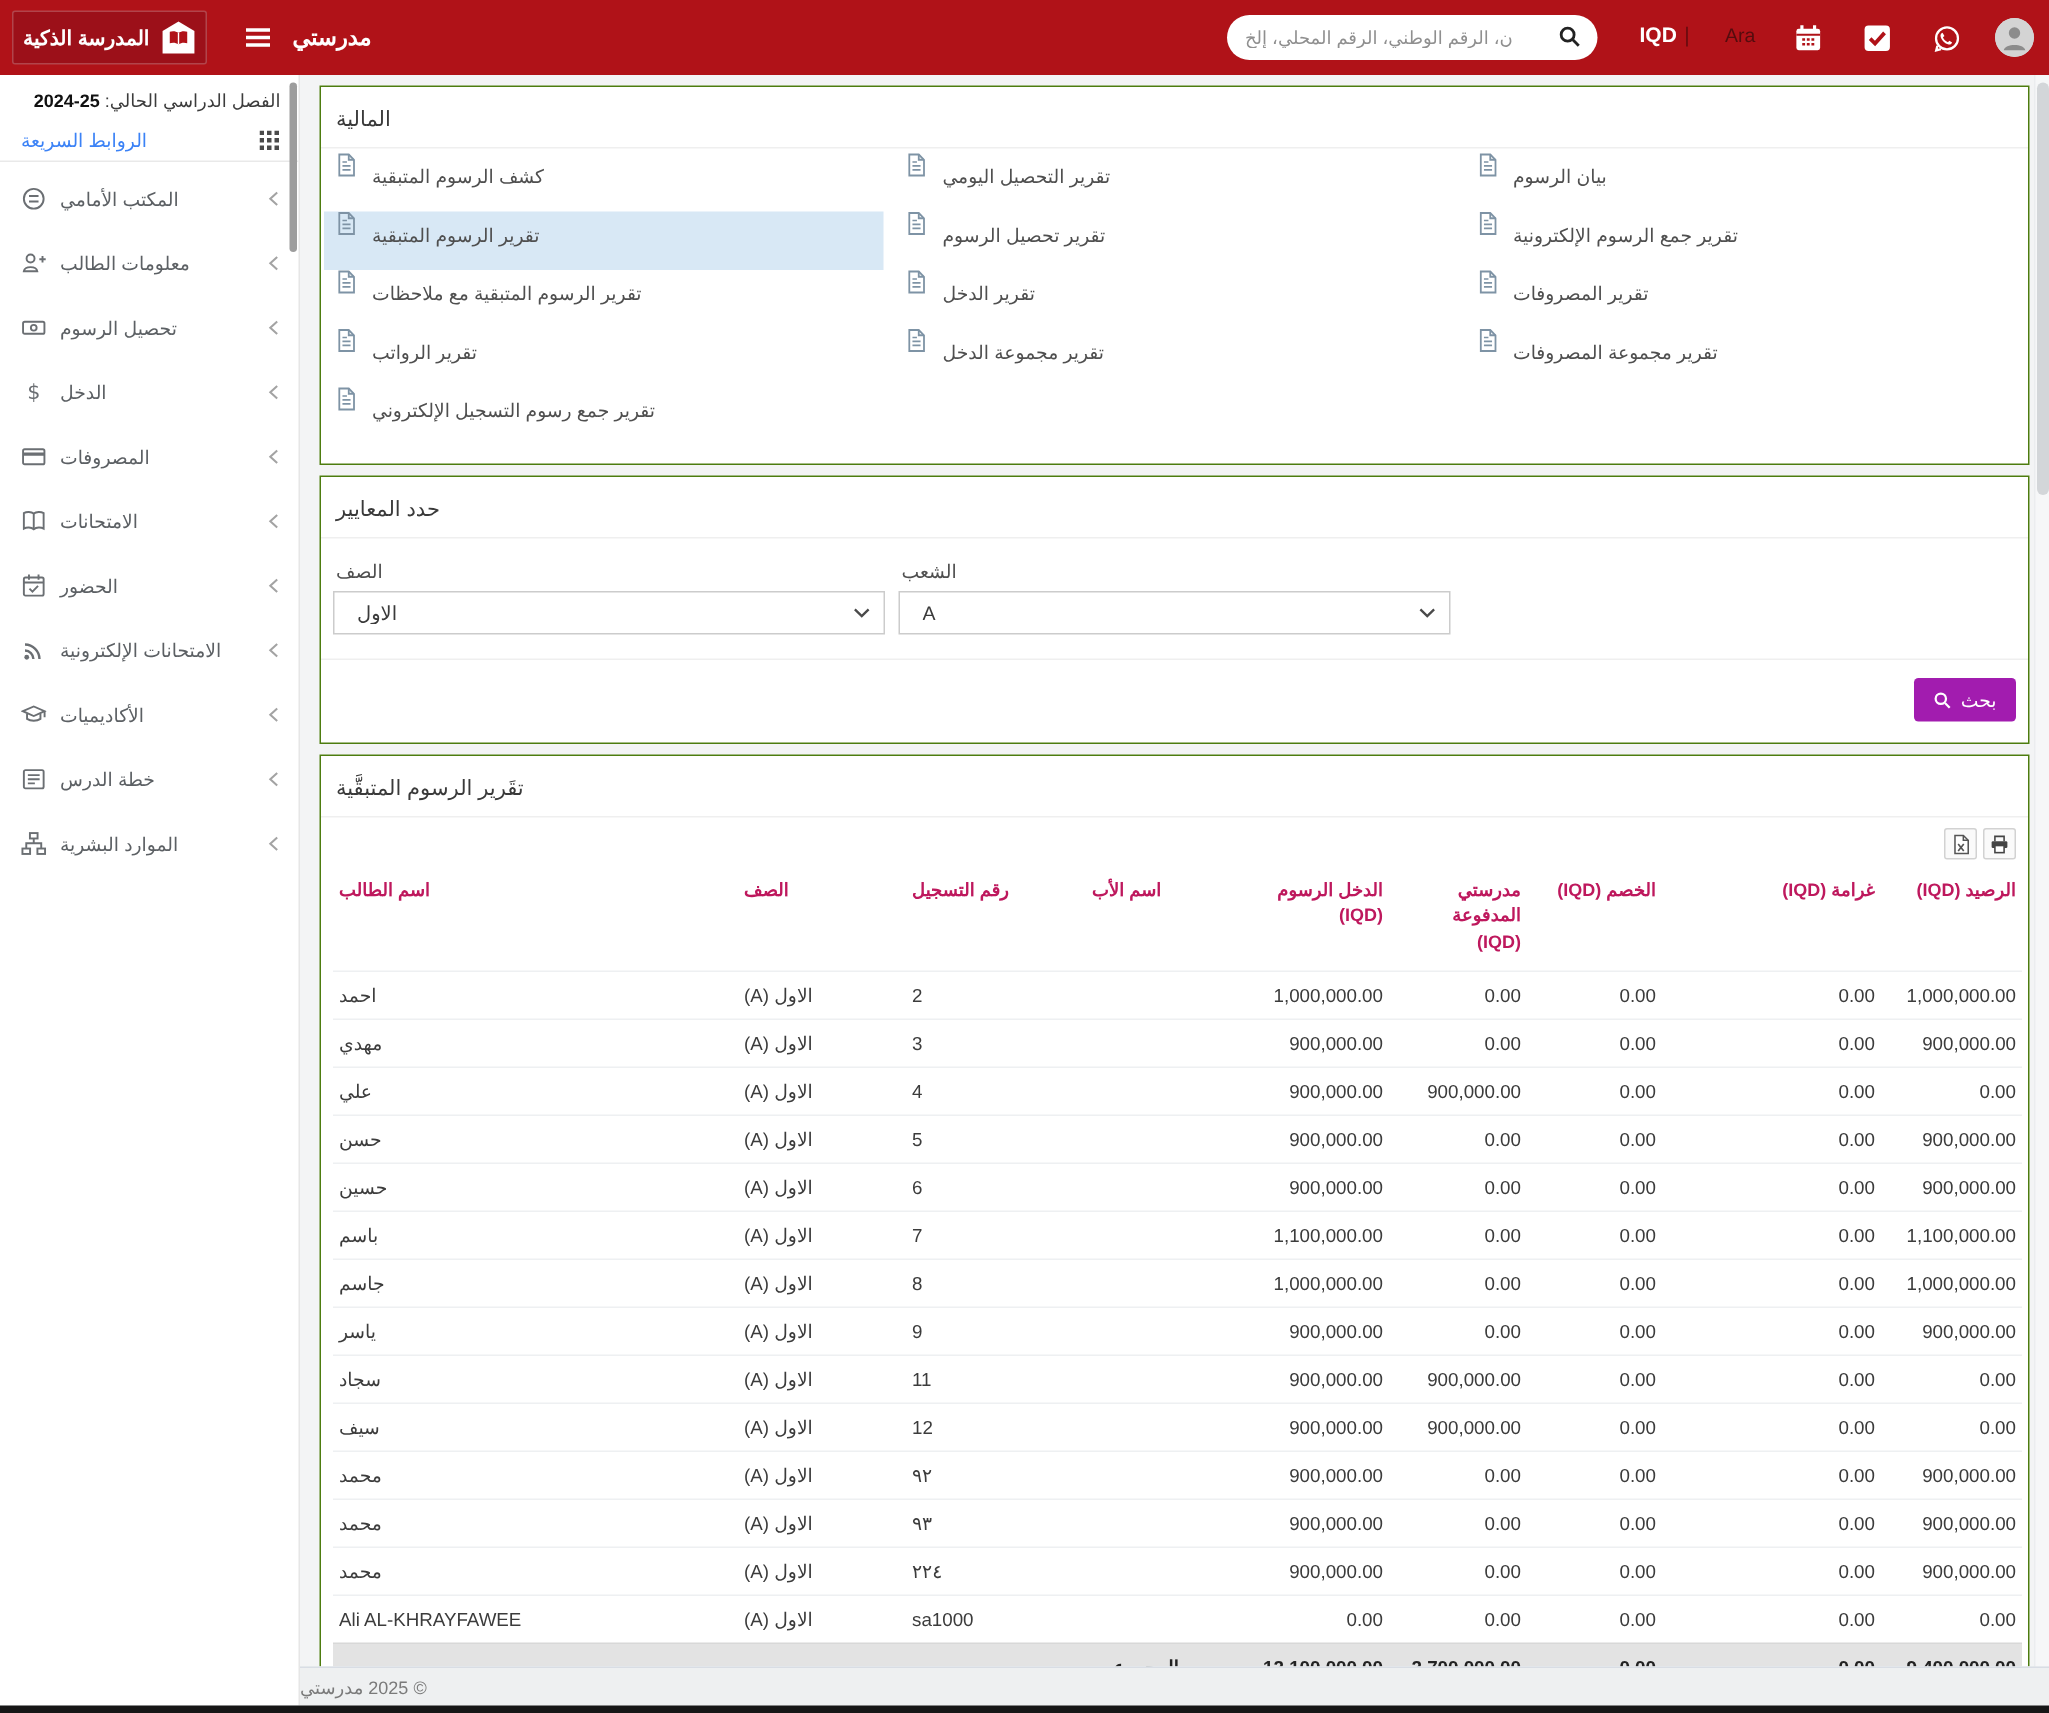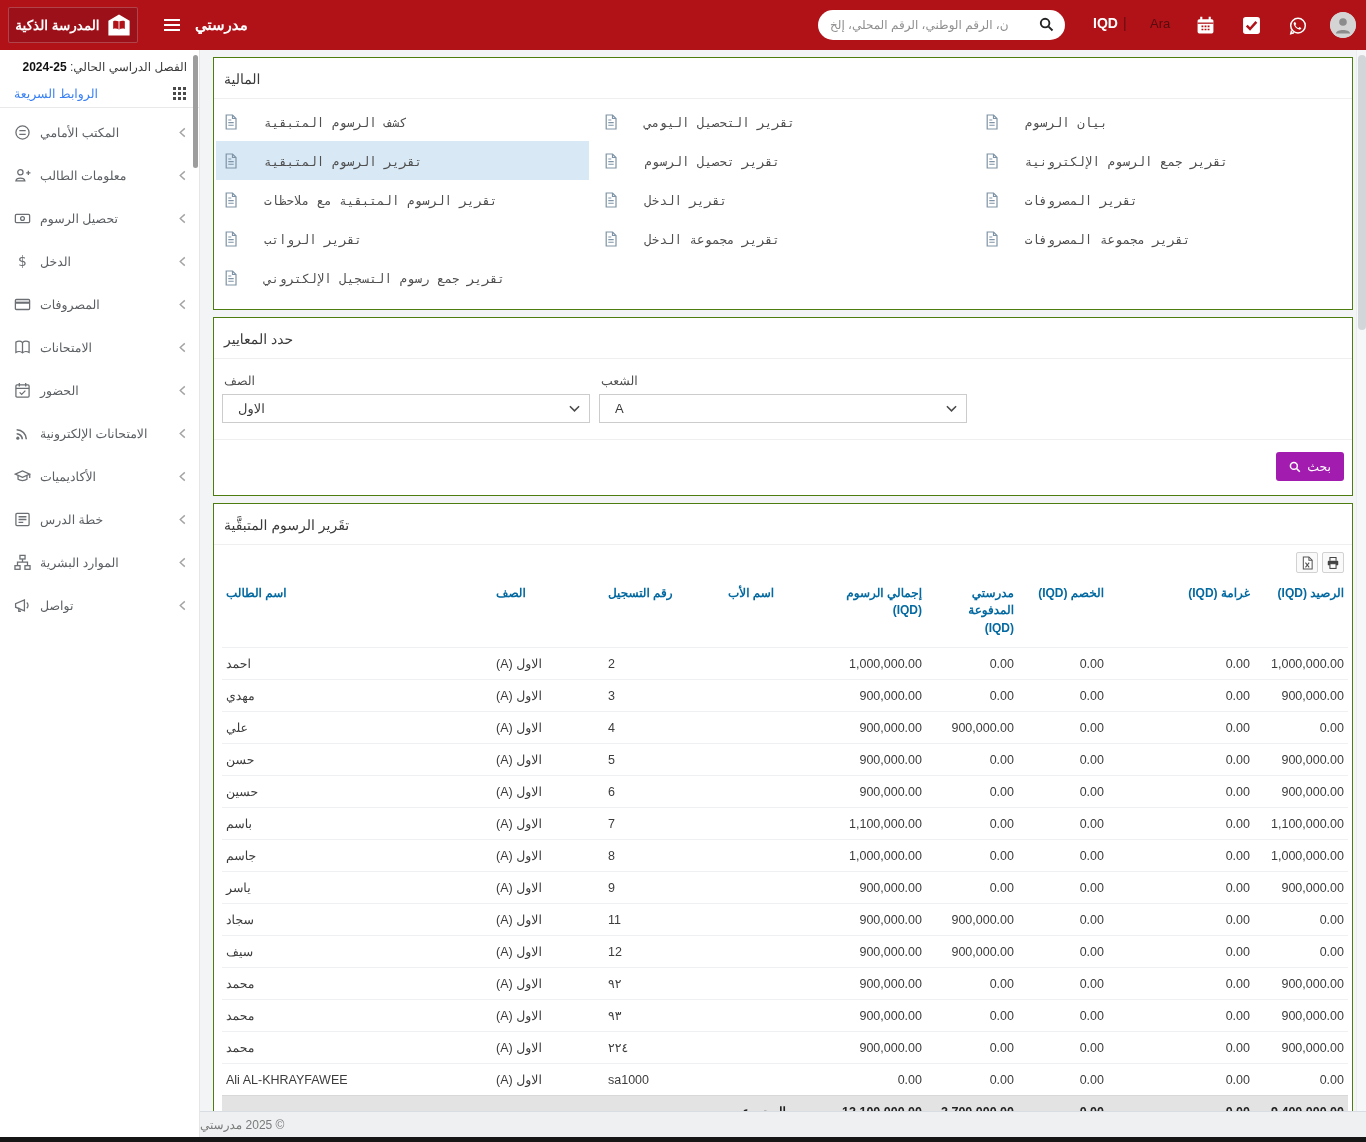--- a/index.html
+++ b/index.html
@@ -41,22 +41,22 @@
   .sitem { display:flex; align-items:center; height:43px; padding:0 11px 0 14px; cursor:pointer; text-decoration:none; }
   .s-label { flex:1; margin-left:9px; font-size:12.5px; color:#5c6064; }
   .side-thumb { position:absolute; right:1px; top:5px; width:5px; height:113px; background:#9d9d9d; border-radius:3px; cursor:pointer; }
 
   
   .content { position:absolute; left:200px; top:50px; right:0; bottom:31px; padding:7px 13px 0 13px; overflow:hidden; }
   .card { background:#fff; border:1px solid #4d7c0f; margin-bottom:7px; padding:0 0 4px 0; }
   .card-title { font-size:14px; font-weight:normal; color:#3a3a3a; padding:13px 10px 11px 10px;
                 border-bottom:1px solid #efefef; }
   .links-grid { display:grid; grid-template-columns:repeat(3,1fr); column-gap:7px; padding:3px 2px 8px 2px; }
-  .flink { display:flex; align-items:center; gap:24px; height:39px; padding:0 8px; font-size:12.5px;
-           color:#40484f; text-decoration:none; cursor:pointer;font-family:Liberation Mono, monospace; }
+  .flink { display:flex; gap:8px; height:39px; padding:0 8px; font-size:12.5px;
+           color:#40484f; text-decoration:none; cursor:pointer; }
   .flink.active { background:#d8e8f5; }
   .flink .f-label { white-space:nowrap; }
 
   .fields { display:grid; grid-template-columns:1fr 1fr 1fr; column-gap:9px; padding:6px 8px 14px 8px; }
   .f-label { display:block; font-size:12.5px; color:#4f4f4f; margin:8px 0 6px 2px; }
   .select-wrap { position:relative; display:block; }
   .select-wrap select { appearance:none; -webkit-appearance:none; width:100%; height:29px;
         border:1px solid #cccccc; border-radius:0; background:#fff; padding:0 26px 0 15px;
         font-size:13px; color:#3a3a3a; font-family:"Liberation Sans",sans-serif; cursor:pointer; }
   .sel-chev { position:absolute; right:9px; top:9px; pointer-events:none; }
@@ -65,21 +65,21 @@
   .btn-search { display:flex; align-items:center; gap:6px; background:#a21caf; color:#fff; border:none;
         border-radius:3px; padding:7px 13px; font-size:12.5px; cursor:pointer;
         font-family:"Liberation Sans",sans-serif; }
 
   .toolbar { display:flex; justify-content:flex-end; gap:4px; padding:7px 8px 4px 8px; }
   .tool-btn { width:22px; height:21px; border:1px solid #d2d2d2; background:#fafafa; border-radius:2px;
         display:flex; align-items:center; justify-content:center; cursor:pointer; padding:0; }
 
   .table-wrap { padding:0 8px 6px 8px; }
   #report-table { width:100%; border-collapse:collapse; table-layout:fixed; }
-  #report-table th { font-size:12px; font-weight:bold; color:#0369a1; padding:8px 4px 10px 4px;
+  #report-table th { font-size:12px; font-weight:bold; color:#be185d; padding:8px 4px 10px 4px;
         vertical-align:top; line-height:1.45; }
   #report-table td { font-size:12.5px; color:#3c3c3c; padding:8px 4px; border-top:1px solid #eef0f2;
         overflow:hidden; white-space:nowrap; }
   #report-table .al-r { text-align:right; }
   #report-table .al-l { text-align:left; }
   #report-table tr.total td { background:#e3e3e3; font-weight:bold; color:#222; border-top:1px solid #d8d8d8; }
 
   
   .footer { position:absolute; left:200px; right:0; bottom:5px; height:26px; background:#eef0f1;
             border-top:1px solid #d8dde4; display:flex; align-items:center; justify-content:flex-start;
@@ -330,34 +330,20 @@
               <path d="M8 4.7v3M3.3 11V7.7h9.4V11" fill="none" stroke="#6b6f73" stroke-width="1.2"></path>
             </svg>
           </span>
           <span class="s-label">الموارد البشرية</span>
           <span class="icon">
             <svg width="11" height="13" viewBox="0 0 12 14">
               <path d="M8.5 2.5 3.5 7l5 4.5" fill="none" stroke="#a3a3a3" stroke-width="1.5"></path>
             </svg>
           </span>
         </a>
-        <a class="sitem">
-          <span class="icon">
-            <svg width="17" height="17" viewBox="0 0 16 16">
-              <path d="M1.5 6.2v3.4l8.3 3.4V2.8z" fill="none" stroke="#6b6f73" stroke-width="1.2"></path>
-              <path d="M12 5.2a3.6 3.6 0 010 5.4M4.5 10v3.4h2" fill="none" stroke="#6b6f73" stroke-width="1.2"></path>
-            </svg>
-          </span>
-          <span class="s-label">تواصل</span>
-          <span class="icon">
-            <svg width="11" height="13" viewBox="0 0 12 14">
-              <path d="M8.5 2.5 3.5 7l5 4.5" fill="none" stroke="#a3a3a3" stroke-width="1.5"></path>
-            </svg>
-          </span>
-        </a>
       </nav>
     <div class="side-thumb"></div>
   </aside>
 
   <main class="content">
 
     <section class="card">
       <h2 class="card-title">المالية</h2>
       <div class="links-grid" id="finance-links">
           <div class="fcol">
@@ -564,21 +550,21 @@
               <col style="width: 146px;">
               <col style="width: 94px;">
             </colgroup>
             <thead>
               <tr>
                 <th class="al-l"><span dir="rtl">اسم الطالب</span></th>
                 <th class="al-l"><span dir="rtl">الصف</span></th>
                 <th class="al-l"><span dir="rtl">رقم التسجيل</span></th>
                 <th class="al-l"><span dir="rtl">اسم الأب</span></th>
                 <th class="al-r">
-                  <div dir="rtl">إجمالي الرسوم</div>
+                  <div dir="rtl">الدخل الرسوم</div>
                   <div dir="rtl">(IQD)</div>
                 </th>
                 <th class="al-r">
                   <div dir="rtl">مدرستي المدفوعة</div>
                   <div dir="rtl">(IQD)</div>
                 </th>
                 <th class="al-r"><span dir="rtl">الخصم (IQD)</span></th>
                 <th class="al-r"><span dir="rtl">غرامة (IQD)</span></th>
                 <th class="al-r"><span dir="rtl">الرصيد (IQD)</span></th>
               </tr>

